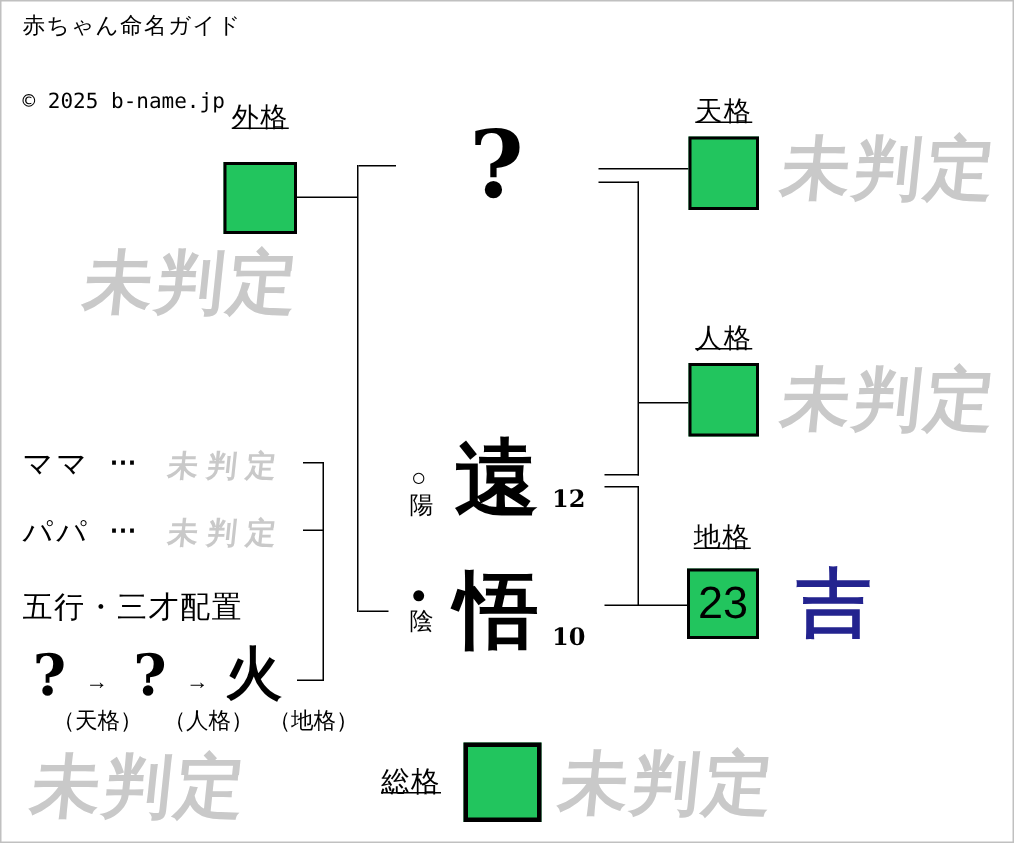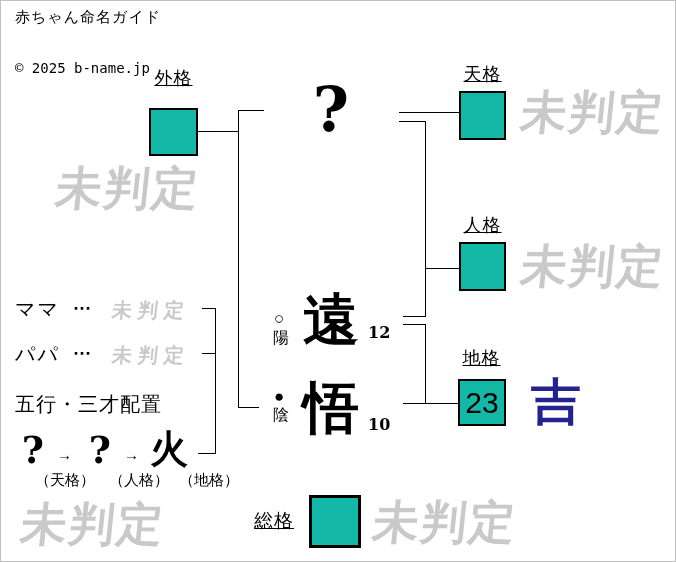--- a/index.html
+++ b/index.html
@@ -10,21 +10,21 @@
     background: #ffffff;
     border: 1px solid #c0c0c0;
     box-sizing: border-box;
     font-family: "Liberation Sans", sans-serif;
     color: #000;
     overflow: hidden;
   }
   .abs { position: absolute; white-space: nowrap; }
   .hline { position: absolute; height: 1px; background: #000; }
   .vline { position: absolute; width: 1px; background: #000; }
-  .sq { position: absolute; background: #14b8a6; border: 2px solid #000; box-sizing: border-box; }
+  .sq { position: absolute; background: #22c55e; border: 2px solid #000; box-sizing: border-box; }
   .label { font-size: 18px; text-align: center; letter-spacing: 1px; text-decoration: underline; }
   .kanji-big {
     font-family: "DejaVu Serif", "Liberation Serif", serif;
     font-weight: bold;
     font-size: 56px;
     line-height: 1;
     text-align: center;
   }
   .qmark-big {
     font-family: "DejaVu Serif", "Liberation Serif", serif;

